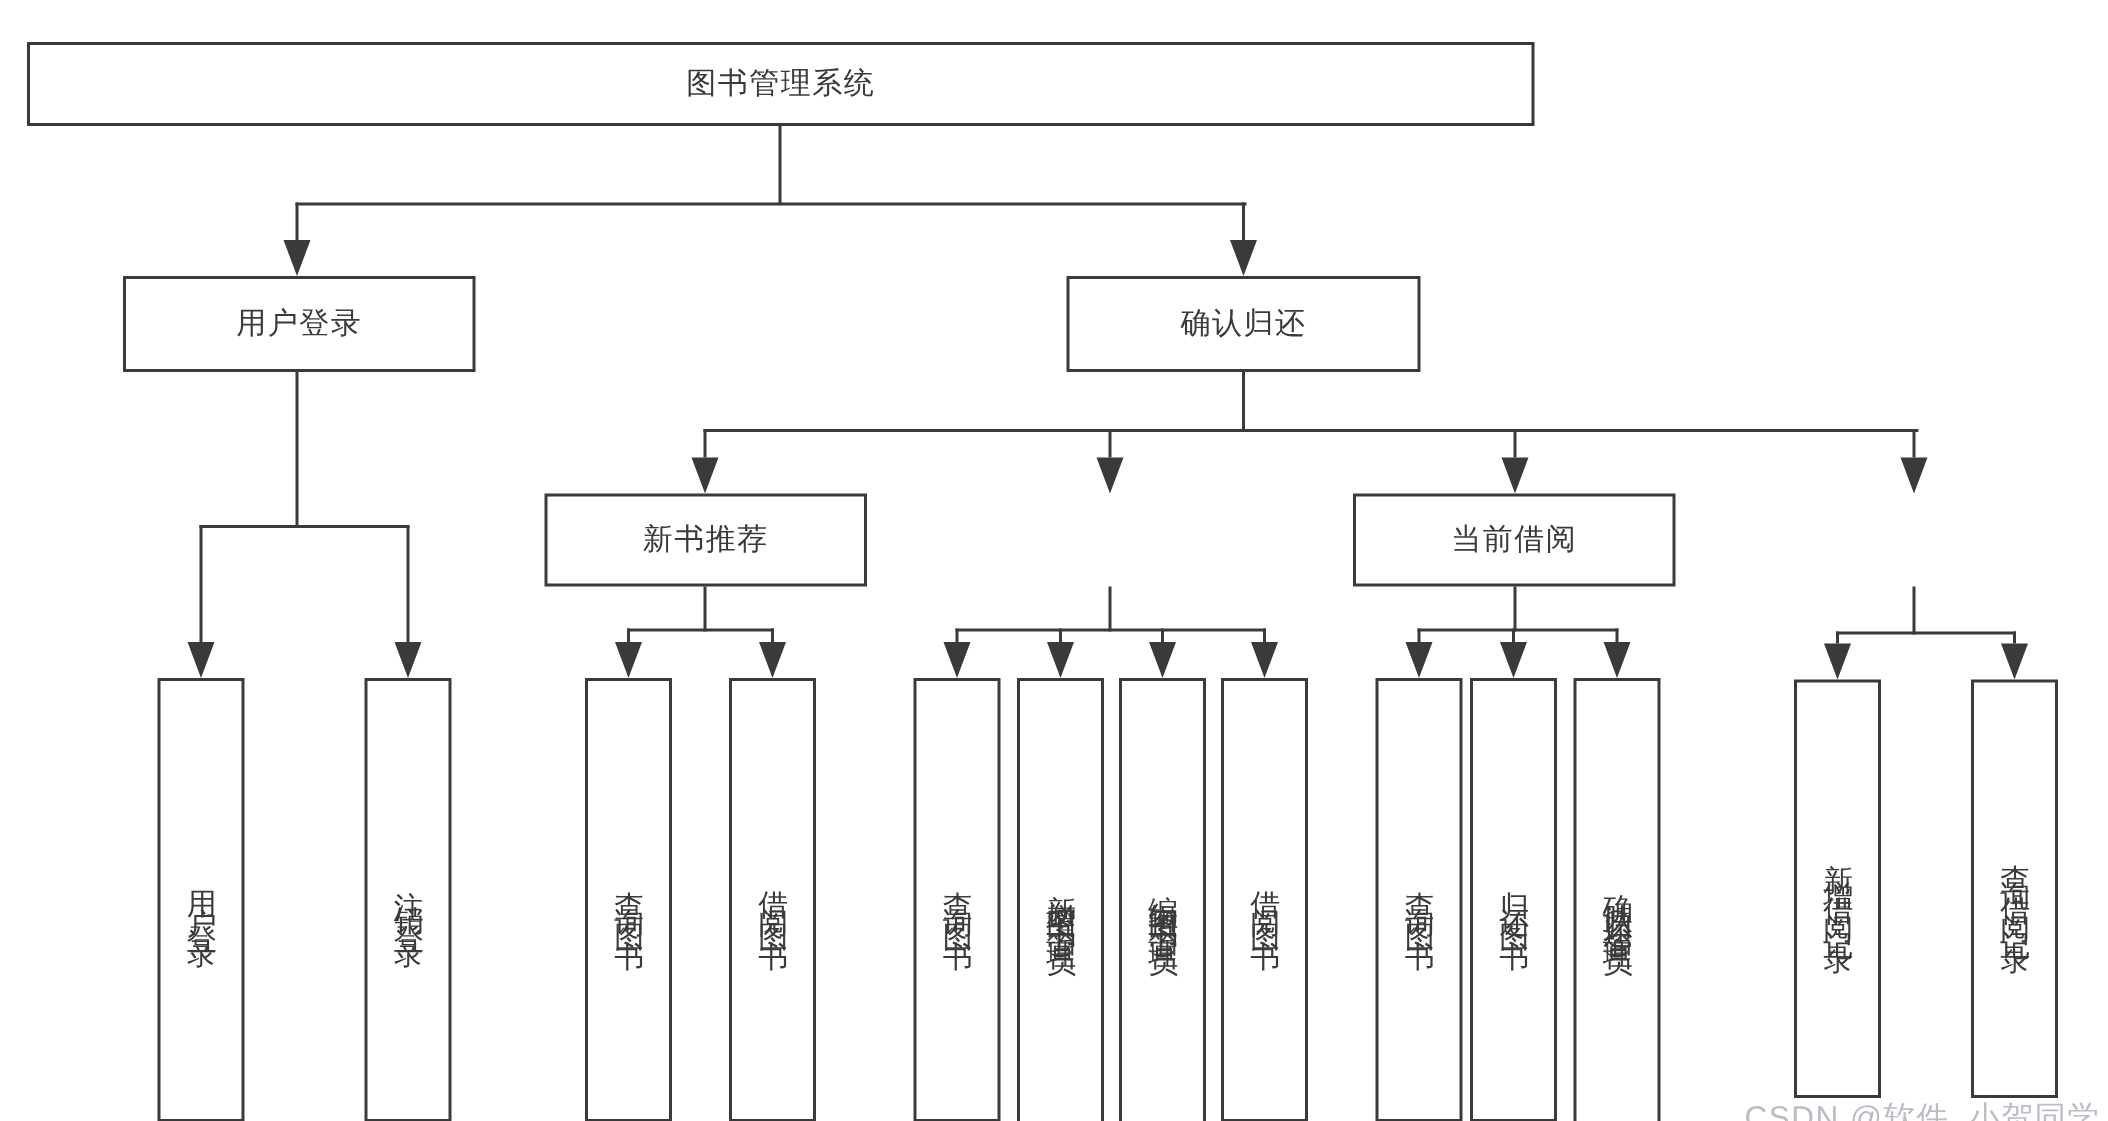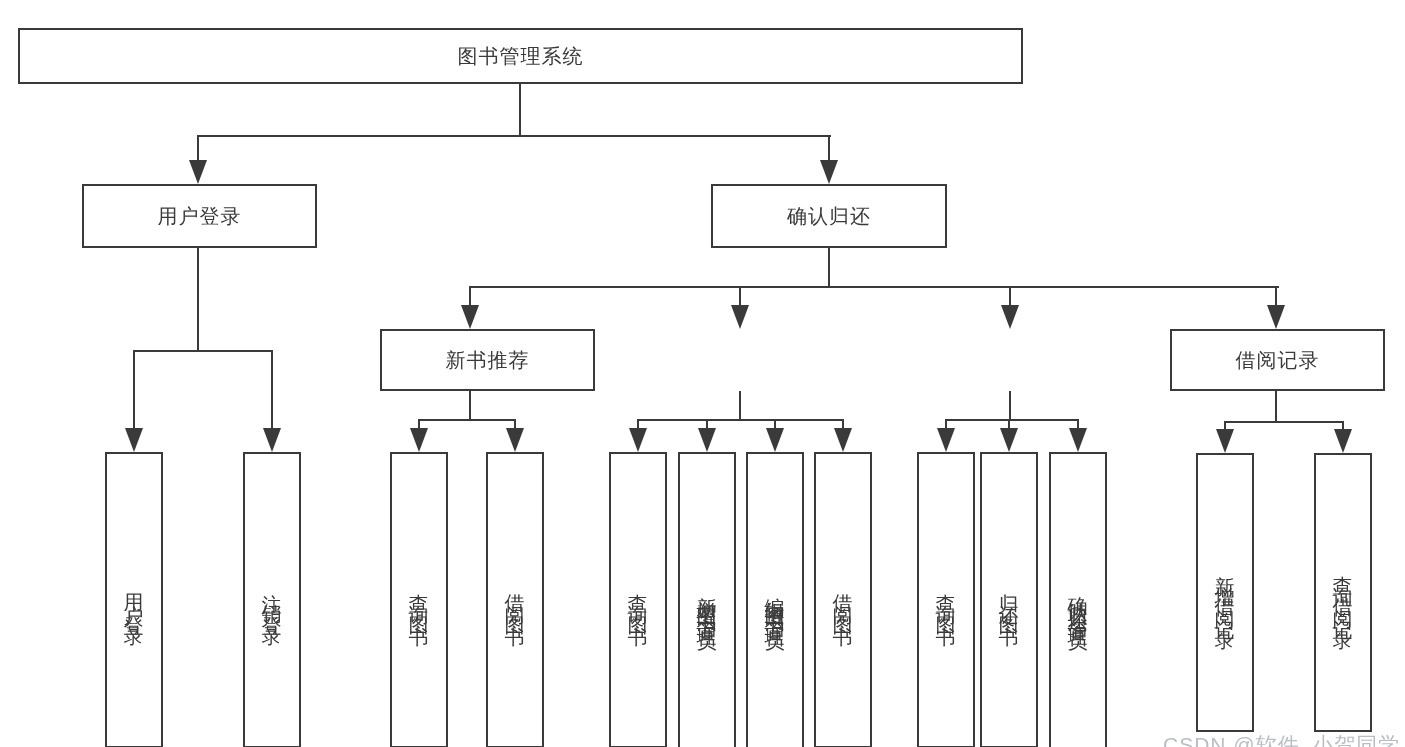--- a/index.html
+++ b/index.html
@@ -85,25 +85,25 @@
   <div class="ln" style="left:469px;top:271px;width:810px;height:2px"></div>
   <div class="ln" style="left:469px;top:271px;width:2px;height:19px"></div>
   <div class="ln" style="left:739px;top:271px;width:2px;height:19px"></div>
   <div class="ln" style="left:1009px;top:271px;width:2px;height:19px"></div>
   <div class="ln" style="left:1275px;top:271px;width:2px;height:19px"></div>
   <div class="arrow" style="left:461px;top:290px"></div>
   <div class="arrow" style="left:731px;top:290px"></div>
   <div class="arrow" style="left:1001px;top:290px"></div>
   <div class="arrow" style="left:1267px;top:290px"></div>
 
-  <div class="box" style="left:380px;top:314px;width:215px;height:62px">
+  <div class="box" style="left:363px;top:314px;width:215px;height:62px">
     <span class="ht">新书推荐</span>
   </div>
-  <div class="box" style="left:1170px;top:314px;width:215px;height:62px">
-    <span class="ht">借阅记录</span>
+  <div class="box" style="left:902px;top:314px;width:215px;height:62px">
+    <span class="ht">当前借阅</span>
   </div>
 
   <div class="ln" style="left:469px;top:376px;width:2px;height:30px"></div>
   <div class="ln" style="left:418px;top:404px;width:98px;height:2px"></div>
   <div class="ln" style="left:418px;top:404px;width:2px;height:9px"></div>
   <div class="ln" style="left:514px;top:404px;width:2px;height:9px"></div>
   <div class="arrow" style="left:410px;top:413px"></div>
   <div class="arrow" style="left:506px;top:413px"></div>
 
   <div class="ln" style="left:739px;top:376px;width:2px;height:30px"></div>

